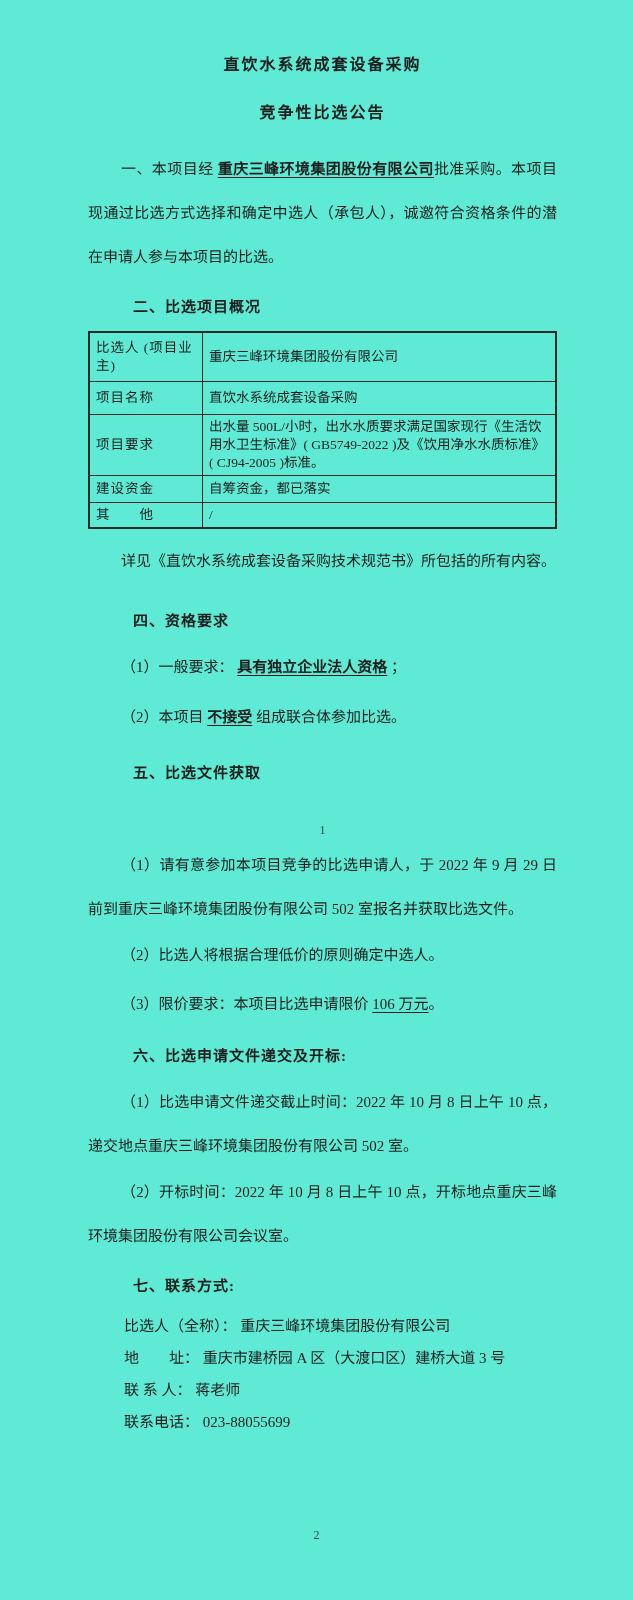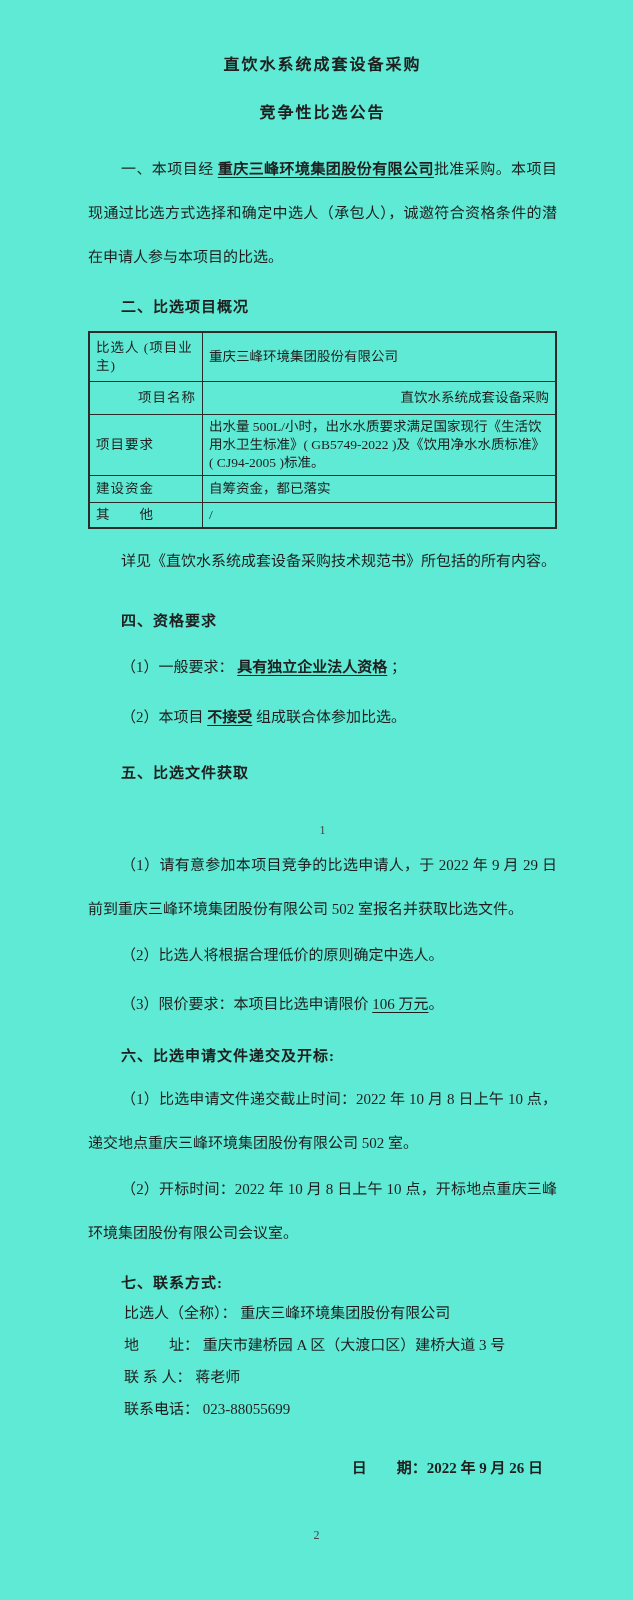--- a/index.html
+++ b/index.html
@@ -37,21 +37,21 @@
     line-height: 20px;
   }
   .para {
     margin: 0;
     line-height: 44px;
     text-align: justify;
     text-indent: 2.2em;
   }
   .para.mt { margin-top: 20px; }
   .heading {
-    margin: 0;
+    margin: 12px;
     line-height: 24px;
     font-weight: bold;
     text-indent: 2.2em;
     letter-spacing: 1px;
   }
   .bold-underline {
     font-weight: bold;
     text-decoration: underline;
     text-underline-offset: 3px;
   }
@@ -72,21 +72,21 @@
     padding: 3px 6px;
     vertical-align: middle;
     text-align: left;
   }
   table.overview td.lbl {
     width: 100px;
     font-weight: normal;
     letter-spacing: 1px;
   }
   tr.r1 td { height: 42px; }
-  tr.r2 td { height: 26px; text-align: right; }
+  tr.r2 td { height: 26px; }
   tr.r3 td { height: 29px; }
   tr.r4 td { height: 29px; }
   tr.r5 td { height: 46px; }
   tr.r6 td { height: 20px; }
   tr.r7 td { height: 18px; }
   .pagenum {
     margin: 0;
     text-align: center;
     font-size: 12px;
     color: #444;
@@ -166,17 +166,16 @@
   <p class="heading" style="margin-top:18px;">六、比选申请文件递交及开标:</p>
   <p class="para" style="margin-top:9px;">（1）比选申请文件递交截止时间：2022 年 10 月 8 日上午 10 点，递交地点重庆三峰环境集团股份有限公司 502 室。</p>
   <p class="para" style="margin-top:2px;">（2）开标时间：2022 年 10 月 8 日上午 10 点，开标地点重庆三峰环境集团股份有限公司会议室。</p>
 
   <p class="heading" style="margin-top:16px;">七、联系方式:</p>
   <p class="contact-line" style="margin-top:2px;">比选人（全称）：  重庆三峰环境集团股份有限公司</p>
   <p class="contact-line">地　　址：  重庆市建桥园 A 区（大渡口区）建桥大道 3 号</p>
   <p class="contact-line">联 系 人：  蒋老师</p>
   <p class="contact-line">联系电话：  023-88055699</p>
 
-  <p class="date-line" style="margin-top:32px;">日　　期：2022 年 9 月 26 日</p>
 
   <p class="pagenum footer-pagenum">2</p>
 
 </div>
 
 </body></html>

